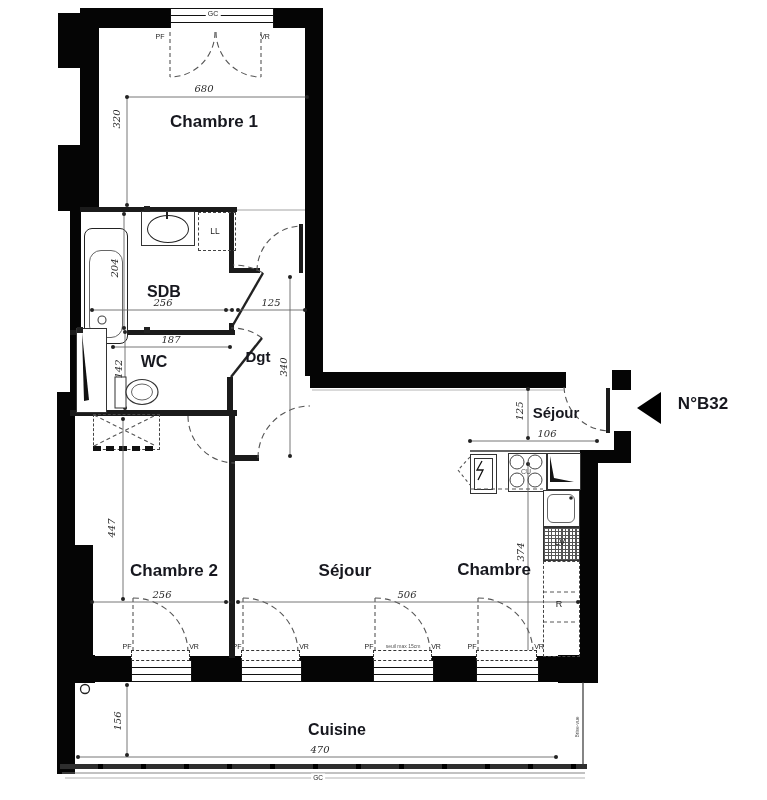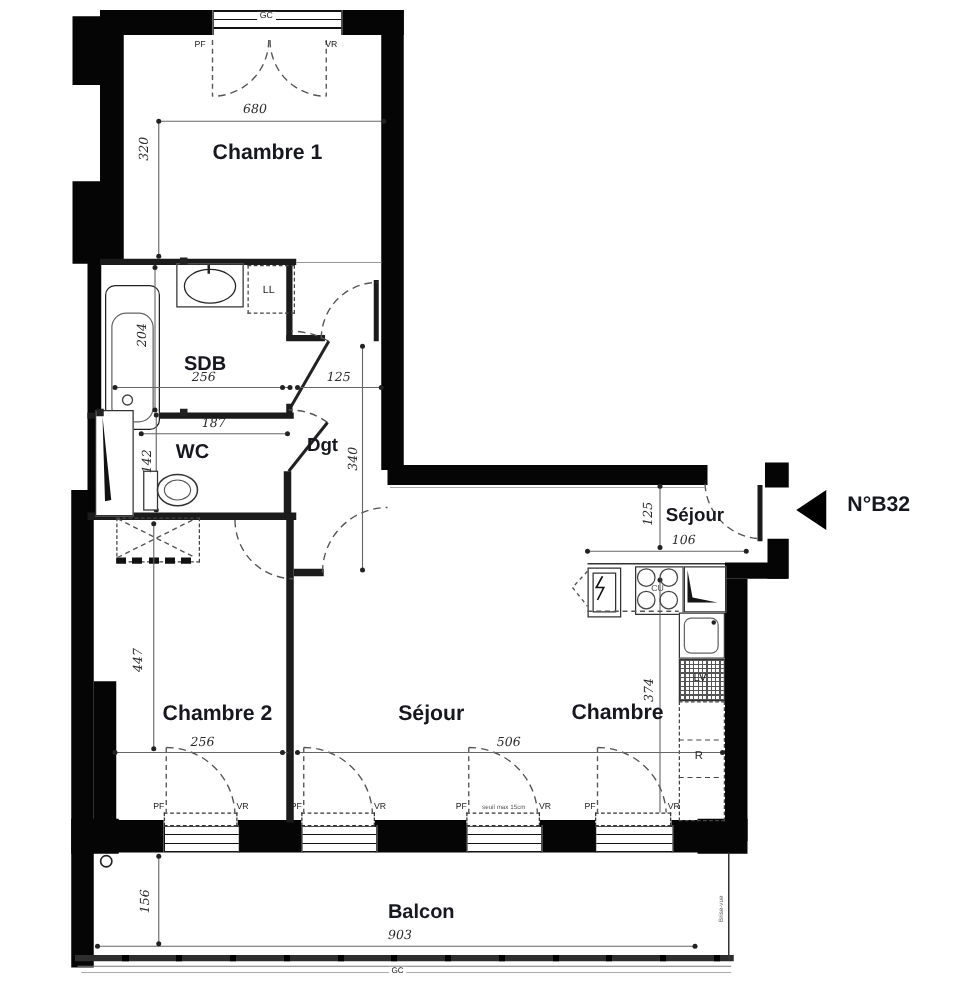--- a/index.html
+++ b/index.html
@@ -220,41 +220,41 @@
   </svg>
 
   <div class="lbl s17" style="left:214px;top:122px">Chambre 1</div>
   <div class="lbl s16" style="left:164px;top:292px">SDB</div>
   <div class="lbl s16" style="left:154px;top:362px">WC</div>
   <div class="lbl s15" style="left:258px;top:356px">Dgt</div>
   <div class="lbl s15" style="left:556px;top:412px">Séjour</div>
   <div class="lbl s17" style="left:174px;top:571px">Chambre 2</div>
   <div class="lbl s17" style="left:345px;top:571px">Séjour</div>
   <div class="lbl s17" style="left:494px;top:570px">Chambre</div>
-  <div class="lbl s16" style="left:337px;top:730px">Balcon</div>
+  <div class="lbl s16" style="left:337px;top:730px">Cuisine</div>
 
   <div id="unit-arrow"></div>
   <div class="lbl s17" style="left:703px;top:404px">N°B32</div>
 
   <div class="dim" style="left:204px;top:88px">680</div>
   <div class="dim rot" style="left:116px;top:119px">320</div>
   <div class="dim rot" style="left:114px;top:268px">204</div>
   <div class="dim" style="left:163px;top:302px">256</div>
   <div class="dim" style="left:271px;top:302px">125</div>
   <div class="dim" style="left:171px;top:339px">187</div>
   <div class="dim rot" style="left:118px;top:369px">142</div>
   <div class="dim rot" style="left:283px;top:367px">340</div>
   <div class="dim rot" style="left:519px;top:411px">125</div>
   <div class="dim" style="left:547px;top:433px">106</div>
   <div class="dim rot" style="left:520px;top:552px">374</div>
   <div class="dim rot" style="left:111px;top:528px">447</div>
   <div class="dim" style="left:162px;top:594px">256</div>
   <div class="dim" style="left:407px;top:594px">506</div>
   <div class="dim rot" style="left:117px;top:721px">156</div>
-  <div class="dim" style="left:320px;top:749px">903</div>
+  <div class="dim" style="left:320px;top:749px">470</div>
 
   <div class="tag bg" style="left:213px;top:13px">GC</div>
   <div class="tag" style="left:160px;top:36px">PF</div>
   <div class="tag" style="left:265px;top:36px">VR</div>
   <div class="tag" style="left:215px;top:231px;font-size:8.5px">LL</div>
   <div class="tag" style="left:526px;top:471px;color:#555">CU</div>
   <div class="tag" style="left:560px;top:542px;font-size:9px">LV</div>
   <div class="tag" style="left:559px;top:604px;font-size:9px">R</div>
   <div class="tag" style="left:127px;top:646px">PF</div>
   <div class="tag" style="left:194px;top:646px">VR</div>

